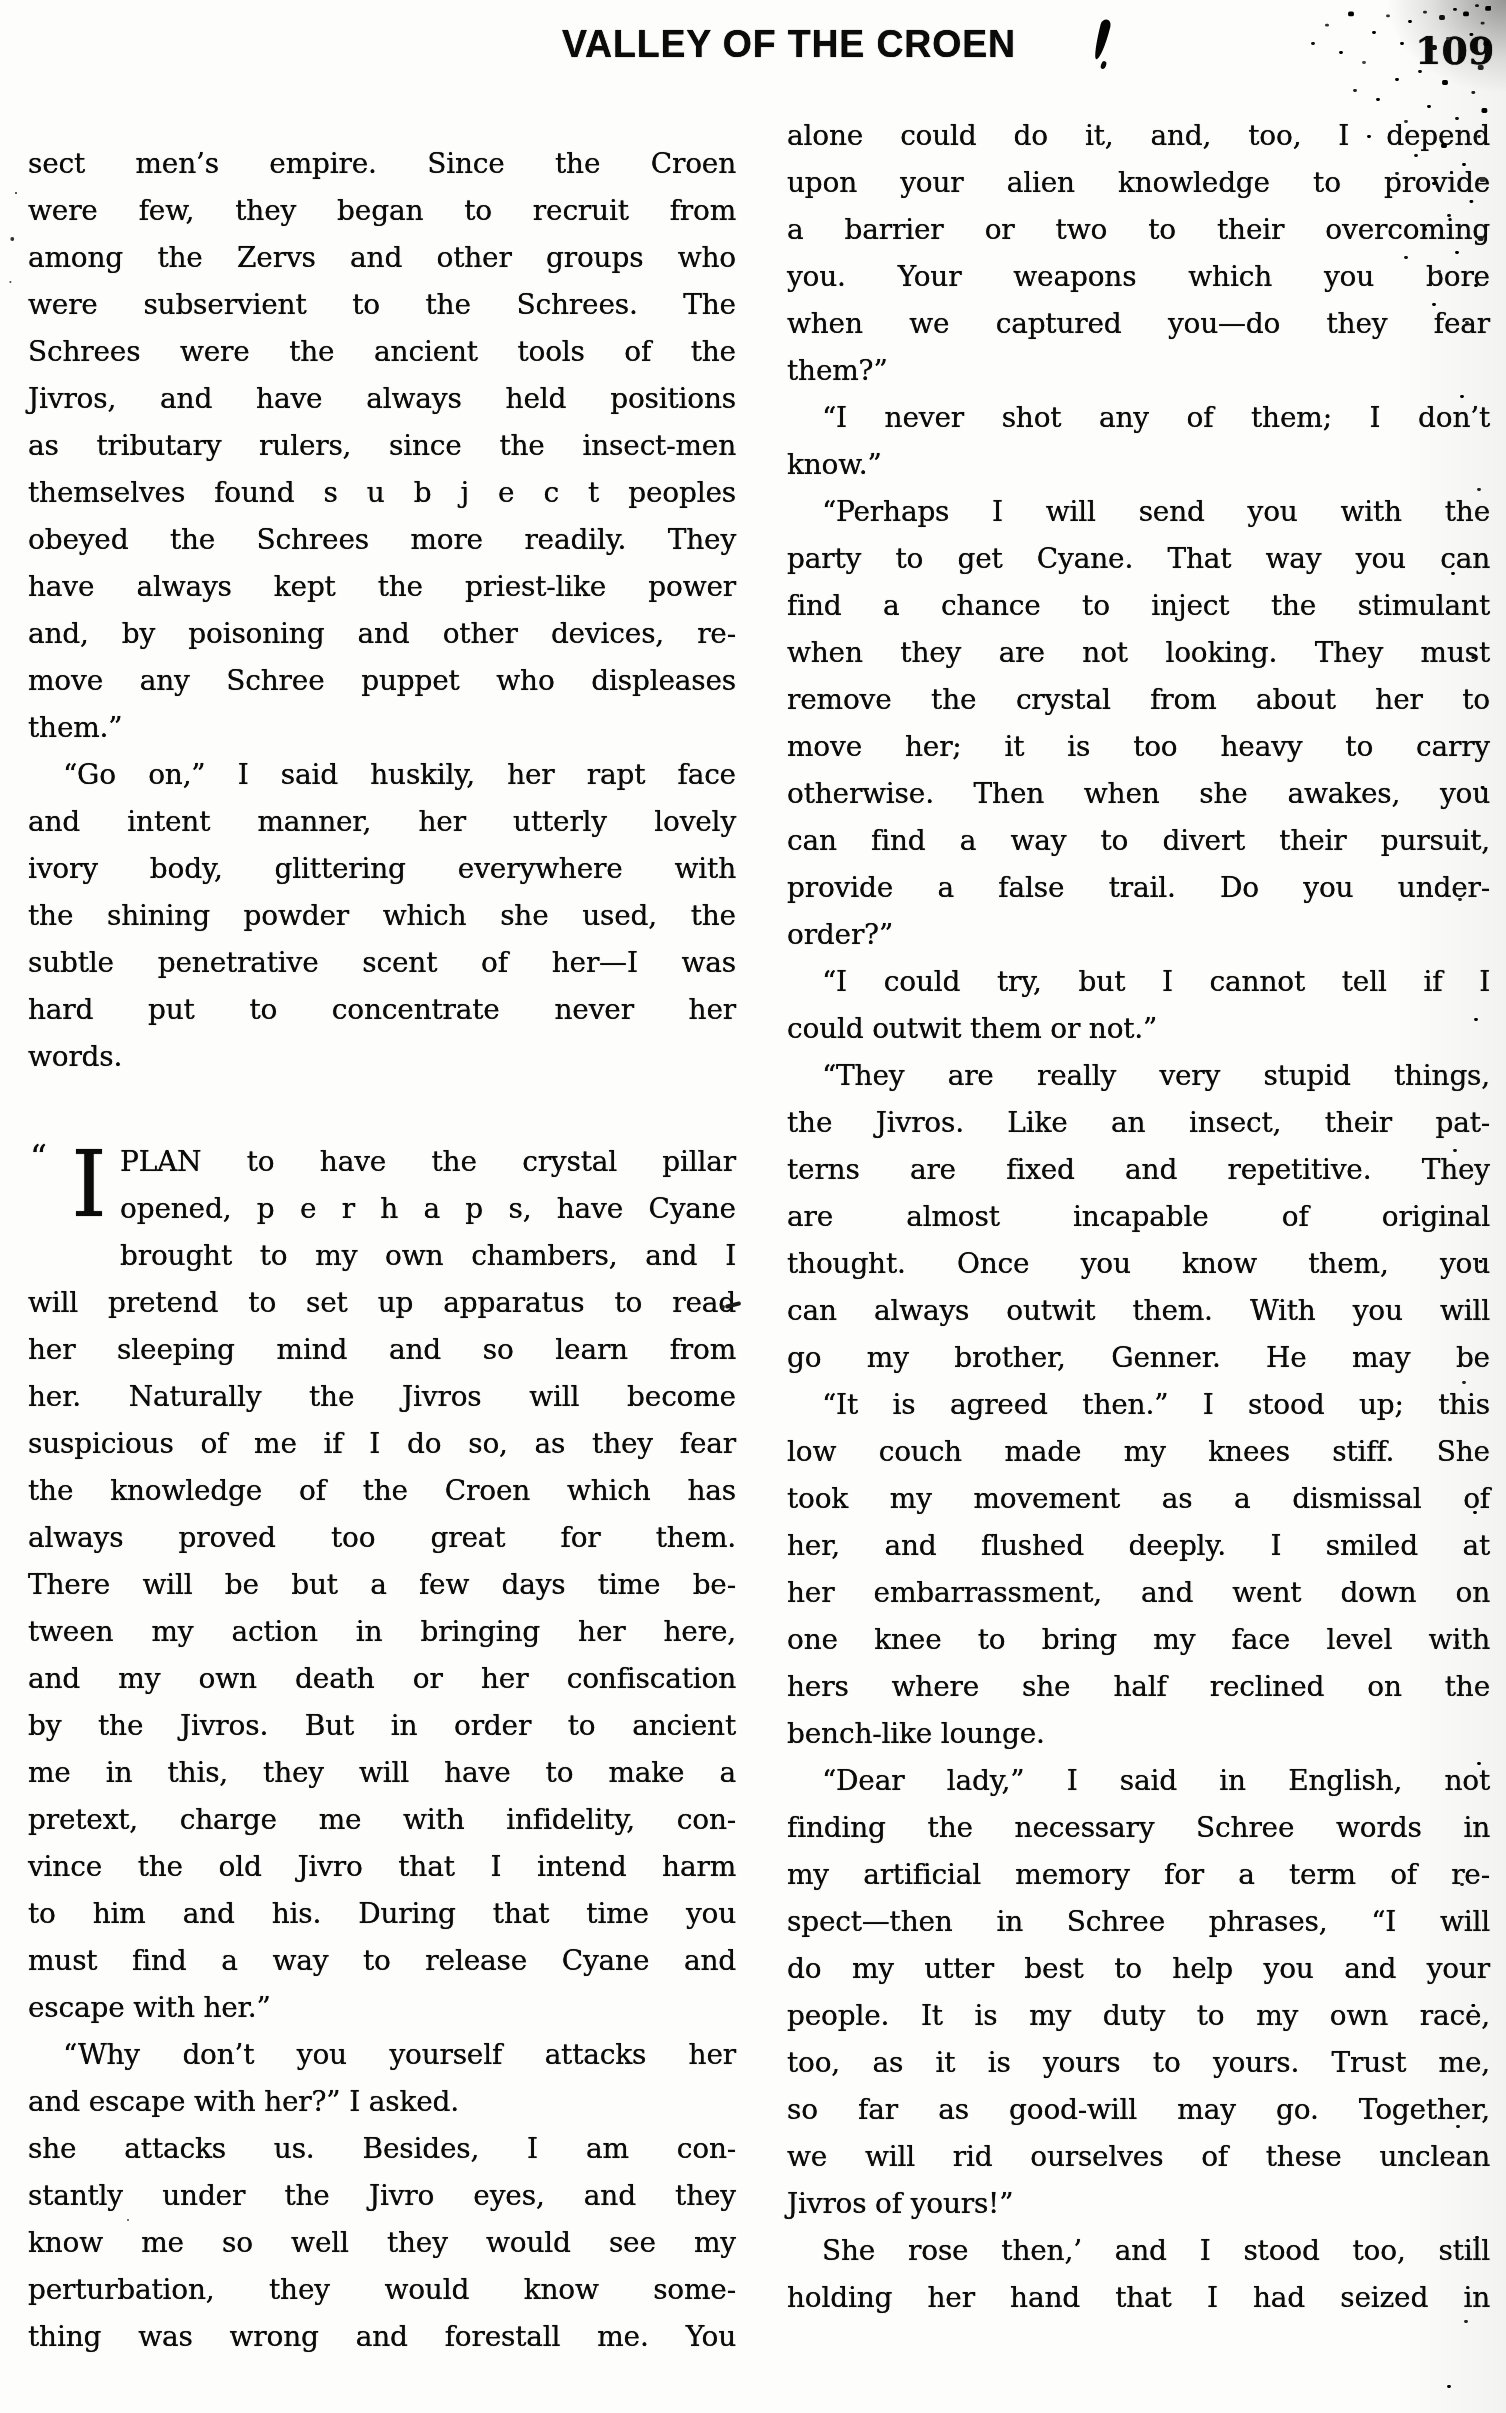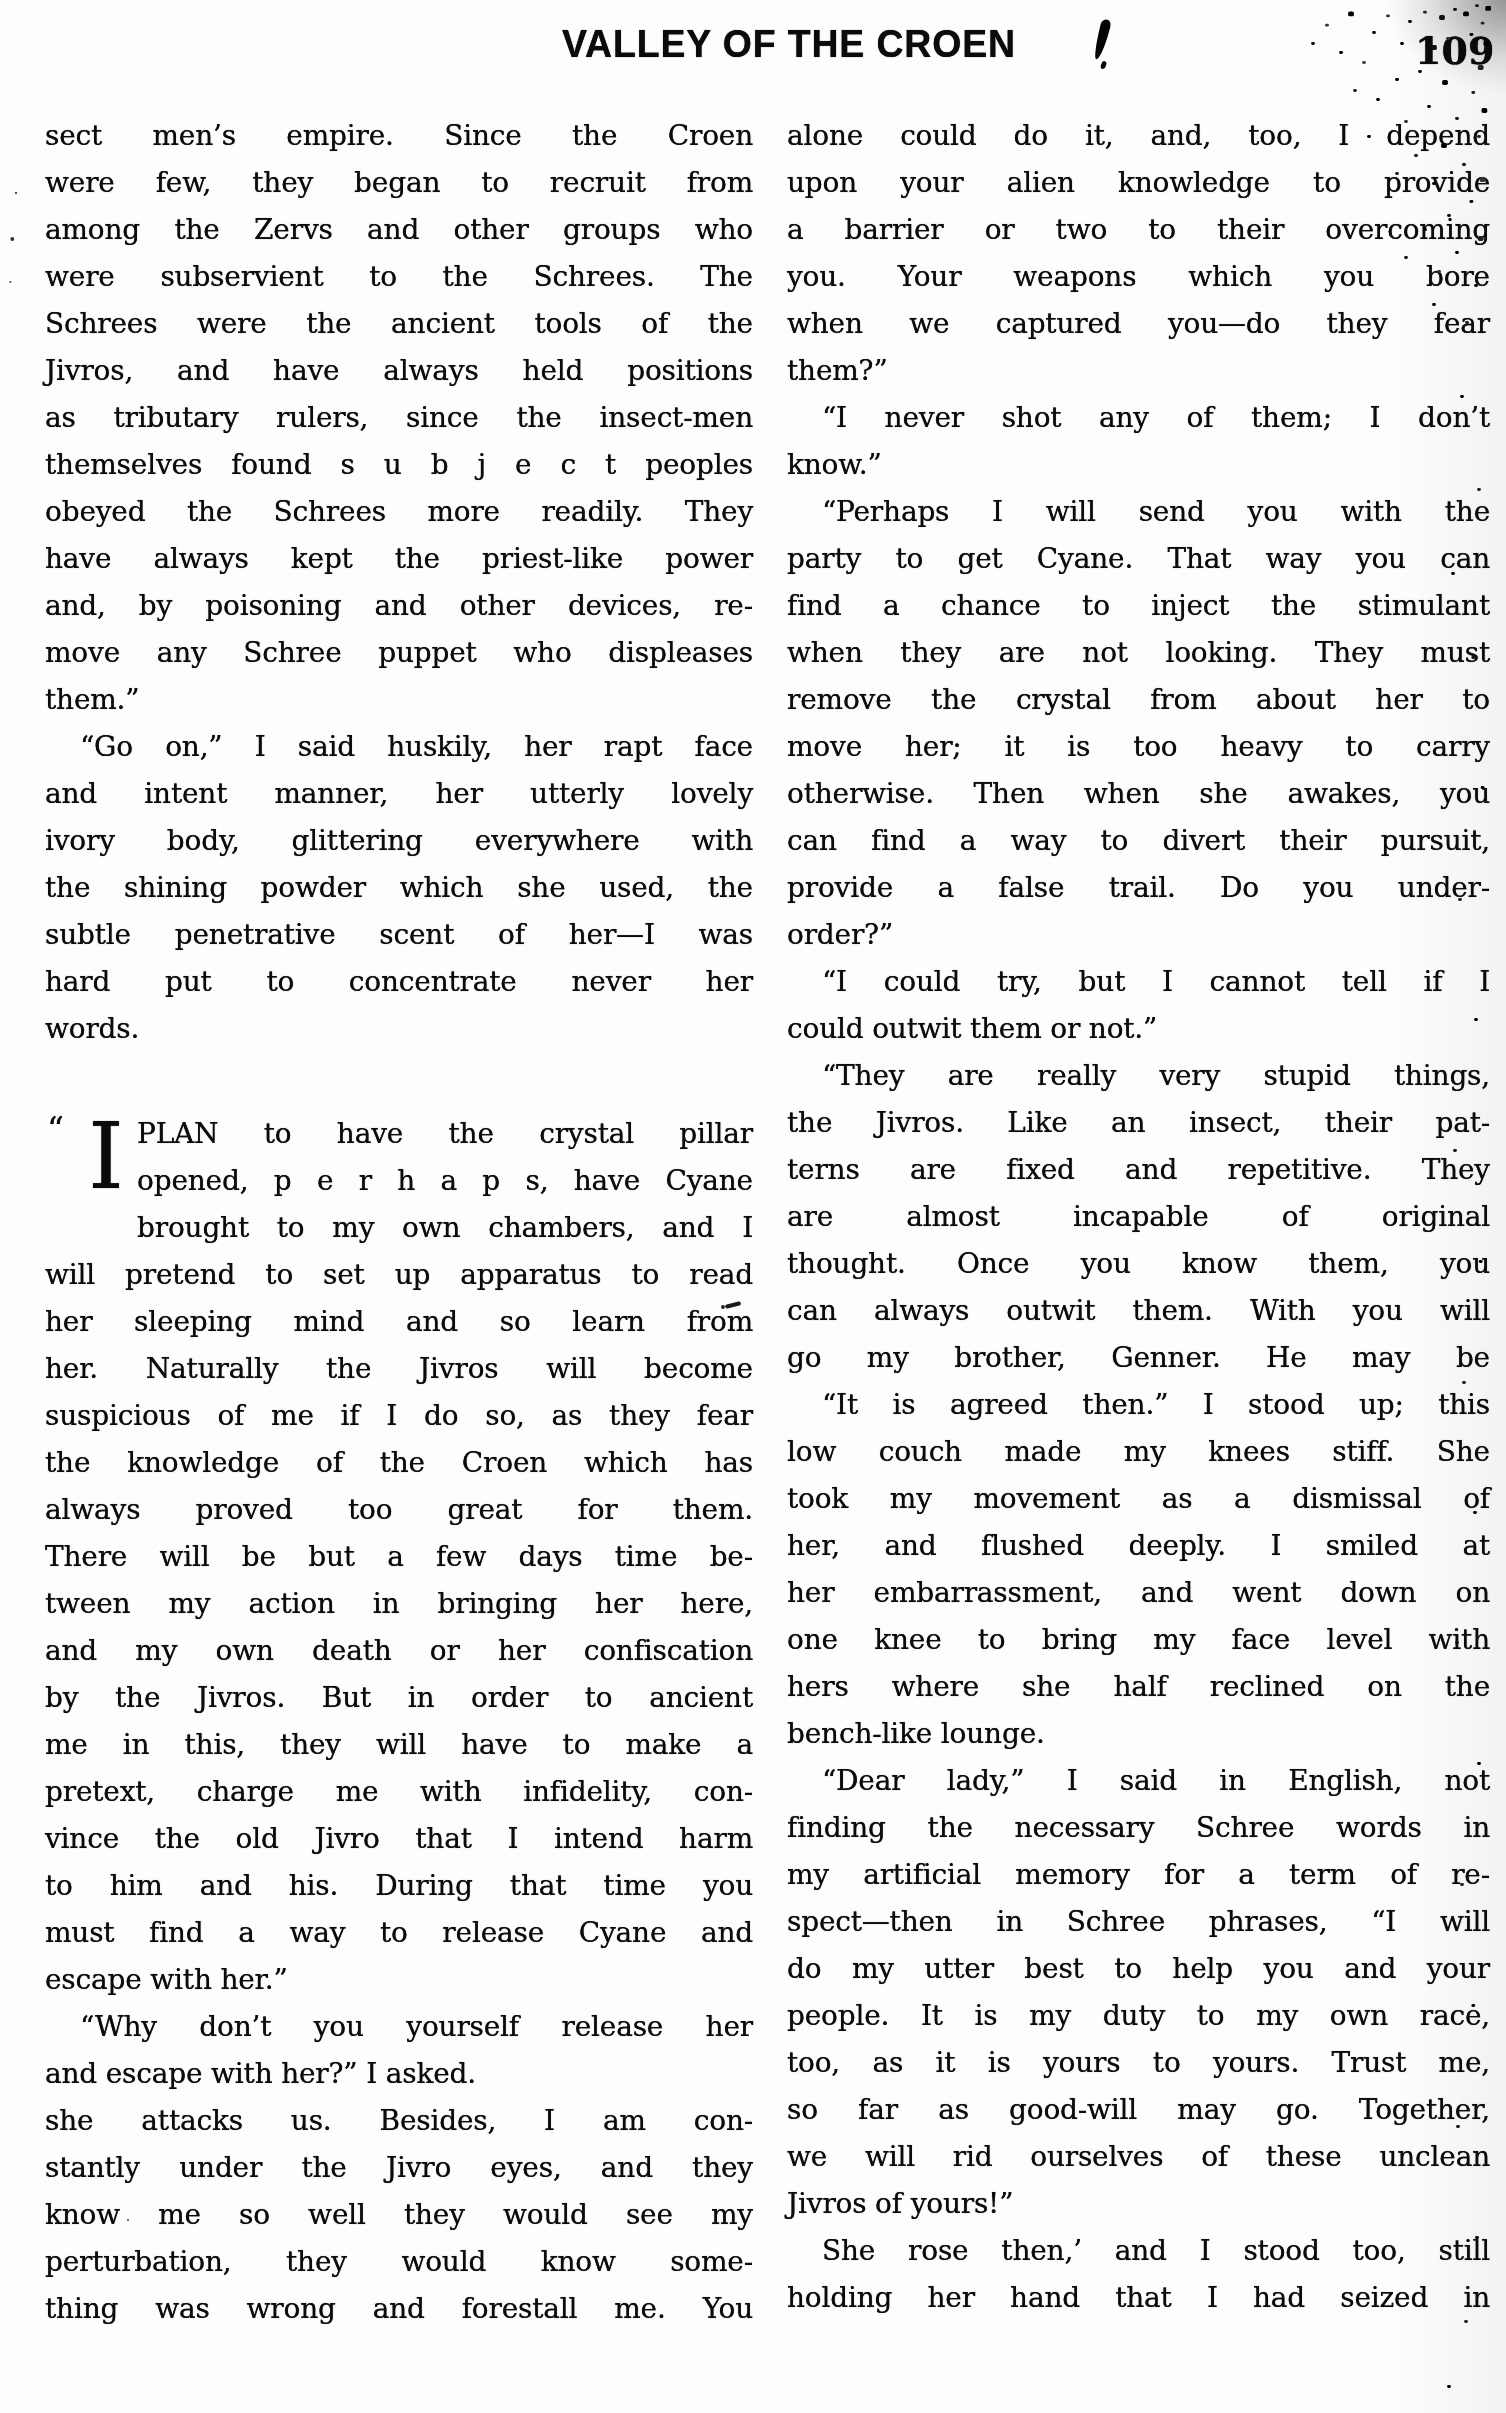--- a/index.html
+++ b/index.html
@@ -15,21 +15,21 @@
     text-shadow:0 0 0.9px #000;
   }
   .page-number{
     position:absolute;top:28px;left:1415px;
     font-size:38px;font-weight:bold;text-shadow:0 0 0.9px #000;
   }
   .col{
     position:absolute;top:112px;font-size:28px;letter-spacing:-0.2px;
     text-shadow:0 0 0.7px rgba(0,0,0,.85);
   }
-  #col-left{left:45px;width:708px;line-height:47px;}
+  #col-left{left:28px;width:708px;line-height:47px;margin-top:28px;}
   #col-right{left:787px;width:703px;line-height:47px;}
   .para{margin:0;}
   .para.gap{margin-top:58px;}
   .line{text-align:justify;text-align-last:justify;}
   .line.pend{text-align-last:left;}
   .line.ind{padding-left:35px;}
   .dropcap{
     float:left;width:92px;height:95px;position:relative;
   }
   .dc-quote{position:absolute;left:1.9px;top:-3.7px;font-size:33px;}
@@ -141,21 +141,21 @@
       <div class="line">and my own death or her confiscation</div>
       <div class="line">by the Jivros.  But in order to ancient</div>
       <div class="line">me in this, they will have to make a</div>
       <div class="line">pretext, charge me with infidelity, con-</div>
       <div class="line">vince the old Jivro that I intend harm</div>
       <div class="line">to him and his.  During that time you</div>
       <div class="line">must find a way to release Cyane and</div>
       <div class="line pend">escape with her.”</div>
     </div>
     <div class="para">
-      <div class="line ind">“Why don’t you yourself release her</div>
+      <div class="line ind">“Why don’t you yourself attacks her</div>
       <div class="line pend">and escape with her?” I asked.</div>
     </div>
     <div class="para">
       <div class="line">she attacks us.  Besides, I am con-</div>
       <div class="line">stantly under the Jivro eyes, and they</div>
       <div class="line">know me so well they would see my</div>
       <div class="line">perturbation, they would know some-</div>
       <div class="line">thing was wrong and forestall me.  You</div>
     </div>
   </div>

